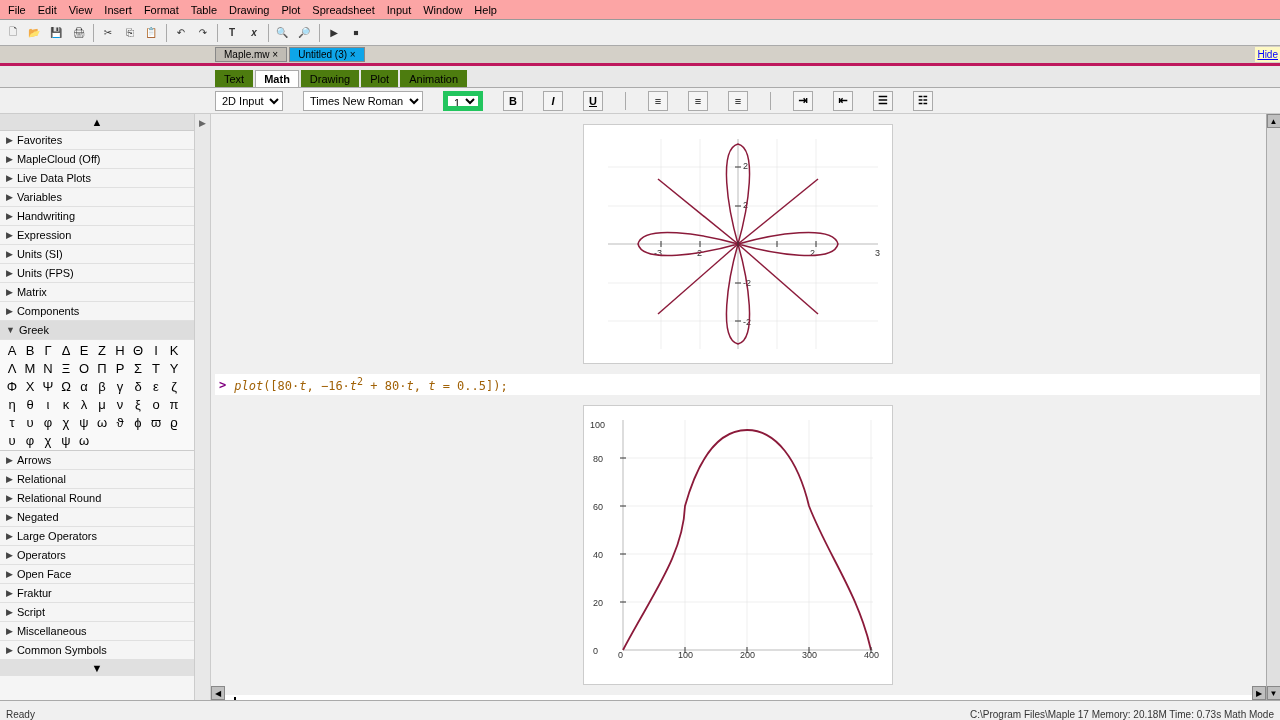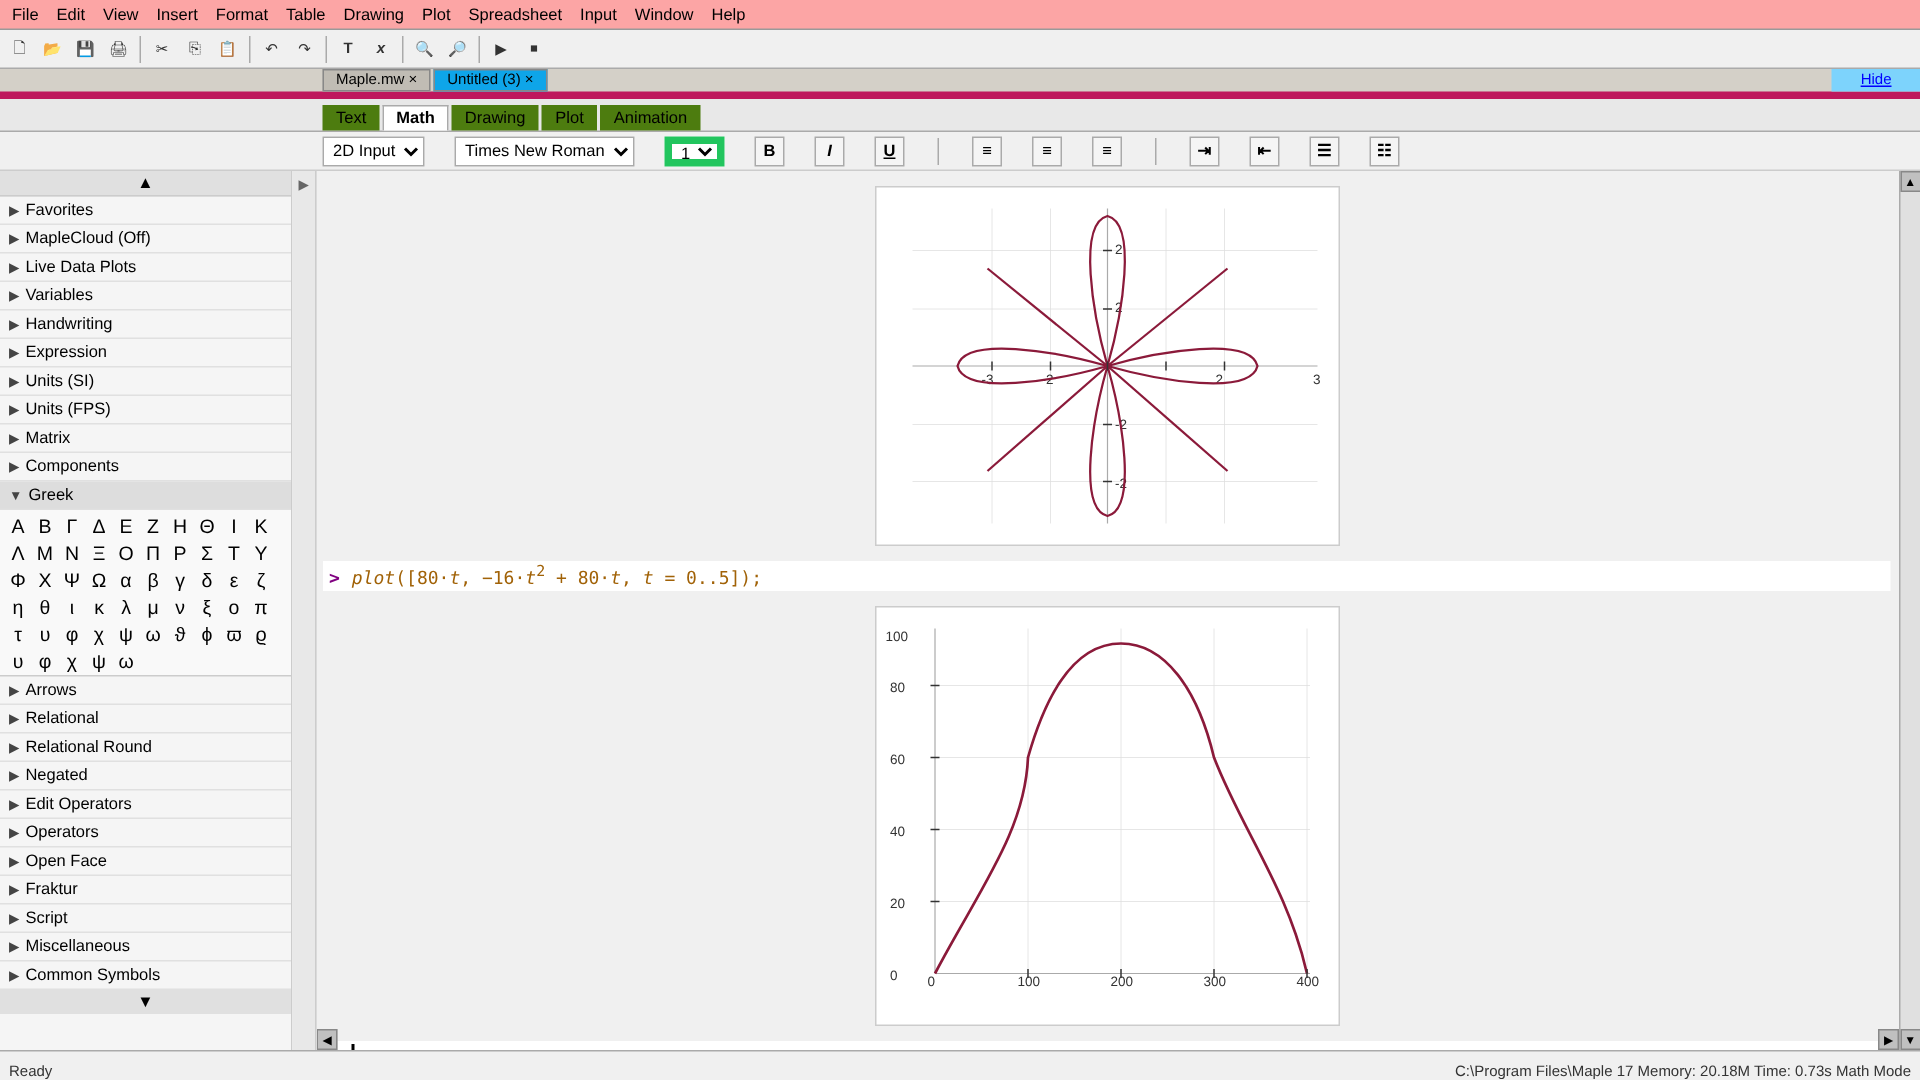--- a/index.html
+++ b/index.html
@@ -29,21 +29,21 @@
     .mode-select { height: 20px; font-size: 11px; border: 1px solid #aaa; padding: 0 2px; background: #fff; }
     .font-select { height: 20px; font-size: 11px; border: 1px solid #aaa; padding: 0 2px; background: #fff; min-width: 120px; }
     .size-select { height: 20px; font-size: 11px; border: 5px solid #22c55e; padding: 0 2px; background: #fff; width: 40px; }
     .fmt-btn { width: 20px; height: 20px; border: 1px solid #aaa; background: #f5f5f5; cursor: pointer; font-weight: bold; font-size: 11px; }
     .fmt-sep { width: 1px; height: 18px; background: #aaa; margin: 0 2px; }
 
     
     .statusbar { background: #f0f0f0; border-top: 1px solid #aaa; height: 28px; display: flex; align-items: center; padding: 0 6px; font-size: 10px; color: #333; justify-content: space-between; }
 
     
-    .hide-btn-area { background: #7dd3fc; border-bottom: 1px solid #ccc; display: flex; justify-content: flex-end; align-items: center; padding: 2px 19px; height: 20px; }
+    .hide-btn-area { background: #fef9c3; border-bottom: 1px solid #ccc; display: flex; justify-content: flex-end; align-items: center; padding: 2px 2px; height: 20px; }
     .hide-btn { font-size: 10px; cursor: pointer; color: #00f; text-decoration: underline; }
 
     
     svg { display: block; }
   </style>
 </head>
 <body>
 
 <div class="menubar">
   <span>File</span>
@@ -76,21 +76,21 @@
   <button class="toolbar-btn" style="font-weight:bold;">T</button>
   <button class="toolbar-btn" style="font-style:italic;font-weight:bold;">x</button>
   <div class="toolbar-sep"></div>
   <button class="toolbar-btn">🔍</button>
   <button class="toolbar-btn">🔎</button>
   <div class="toolbar-sep"></div>
   <button class="toolbar-btn">▶</button>
   <button class="toolbar-btn">⏹</button>
 </div>
 
-<div style="display:flex; align-items:center; background:#d4d0c8; border-bottom:5px solid #be185d; height:20px;">
+<div style="display:flex; align-items:center; background:#d4d0c8; border-bottom:3px solid #be185d; height:20px;">
   <div style="display:flex; align-items:center; flex:1; padding-left:215px;">
     <div class="doc-tab">Maple.mw ×</div>
     <div class="doc-tab active">Untitled (3) ×</div>
   </div>
   <div class="hide-btn-area" style="border:none; height:auto;">
     <span class="hide-btn">Hide</span>
   </div>
 </div>
 
 <div style="display:flex; align-items:flex-end; background:#e8e8e8; border-bottom:1px solid #aaa; height:22px; padding-left:215px;">
@@ -257,21 +257,21 @@
     <div class="sidebar-item">
       <span class="arrow">▶</span>
       <span>Relational Round</span>
     </div>
     <div class="sidebar-item">
       <span class="arrow">▶</span>
       <span>Negated</span>
     </div>
     <div class="sidebar-item">
       <span class="arrow">▶</span>
-      <span>Edit Operators</span>
+      <span>Large Operators</span>
     </div>
     <div class="sidebar-item">
       <span class="arrow">▶</span>
       <span>Operators</span>
     </div>
     <div class="sidebar-item">
       <span class="arrow">▶</span>
       <span>Open Face</span>
     </div>
     <div class="sidebar-item">

